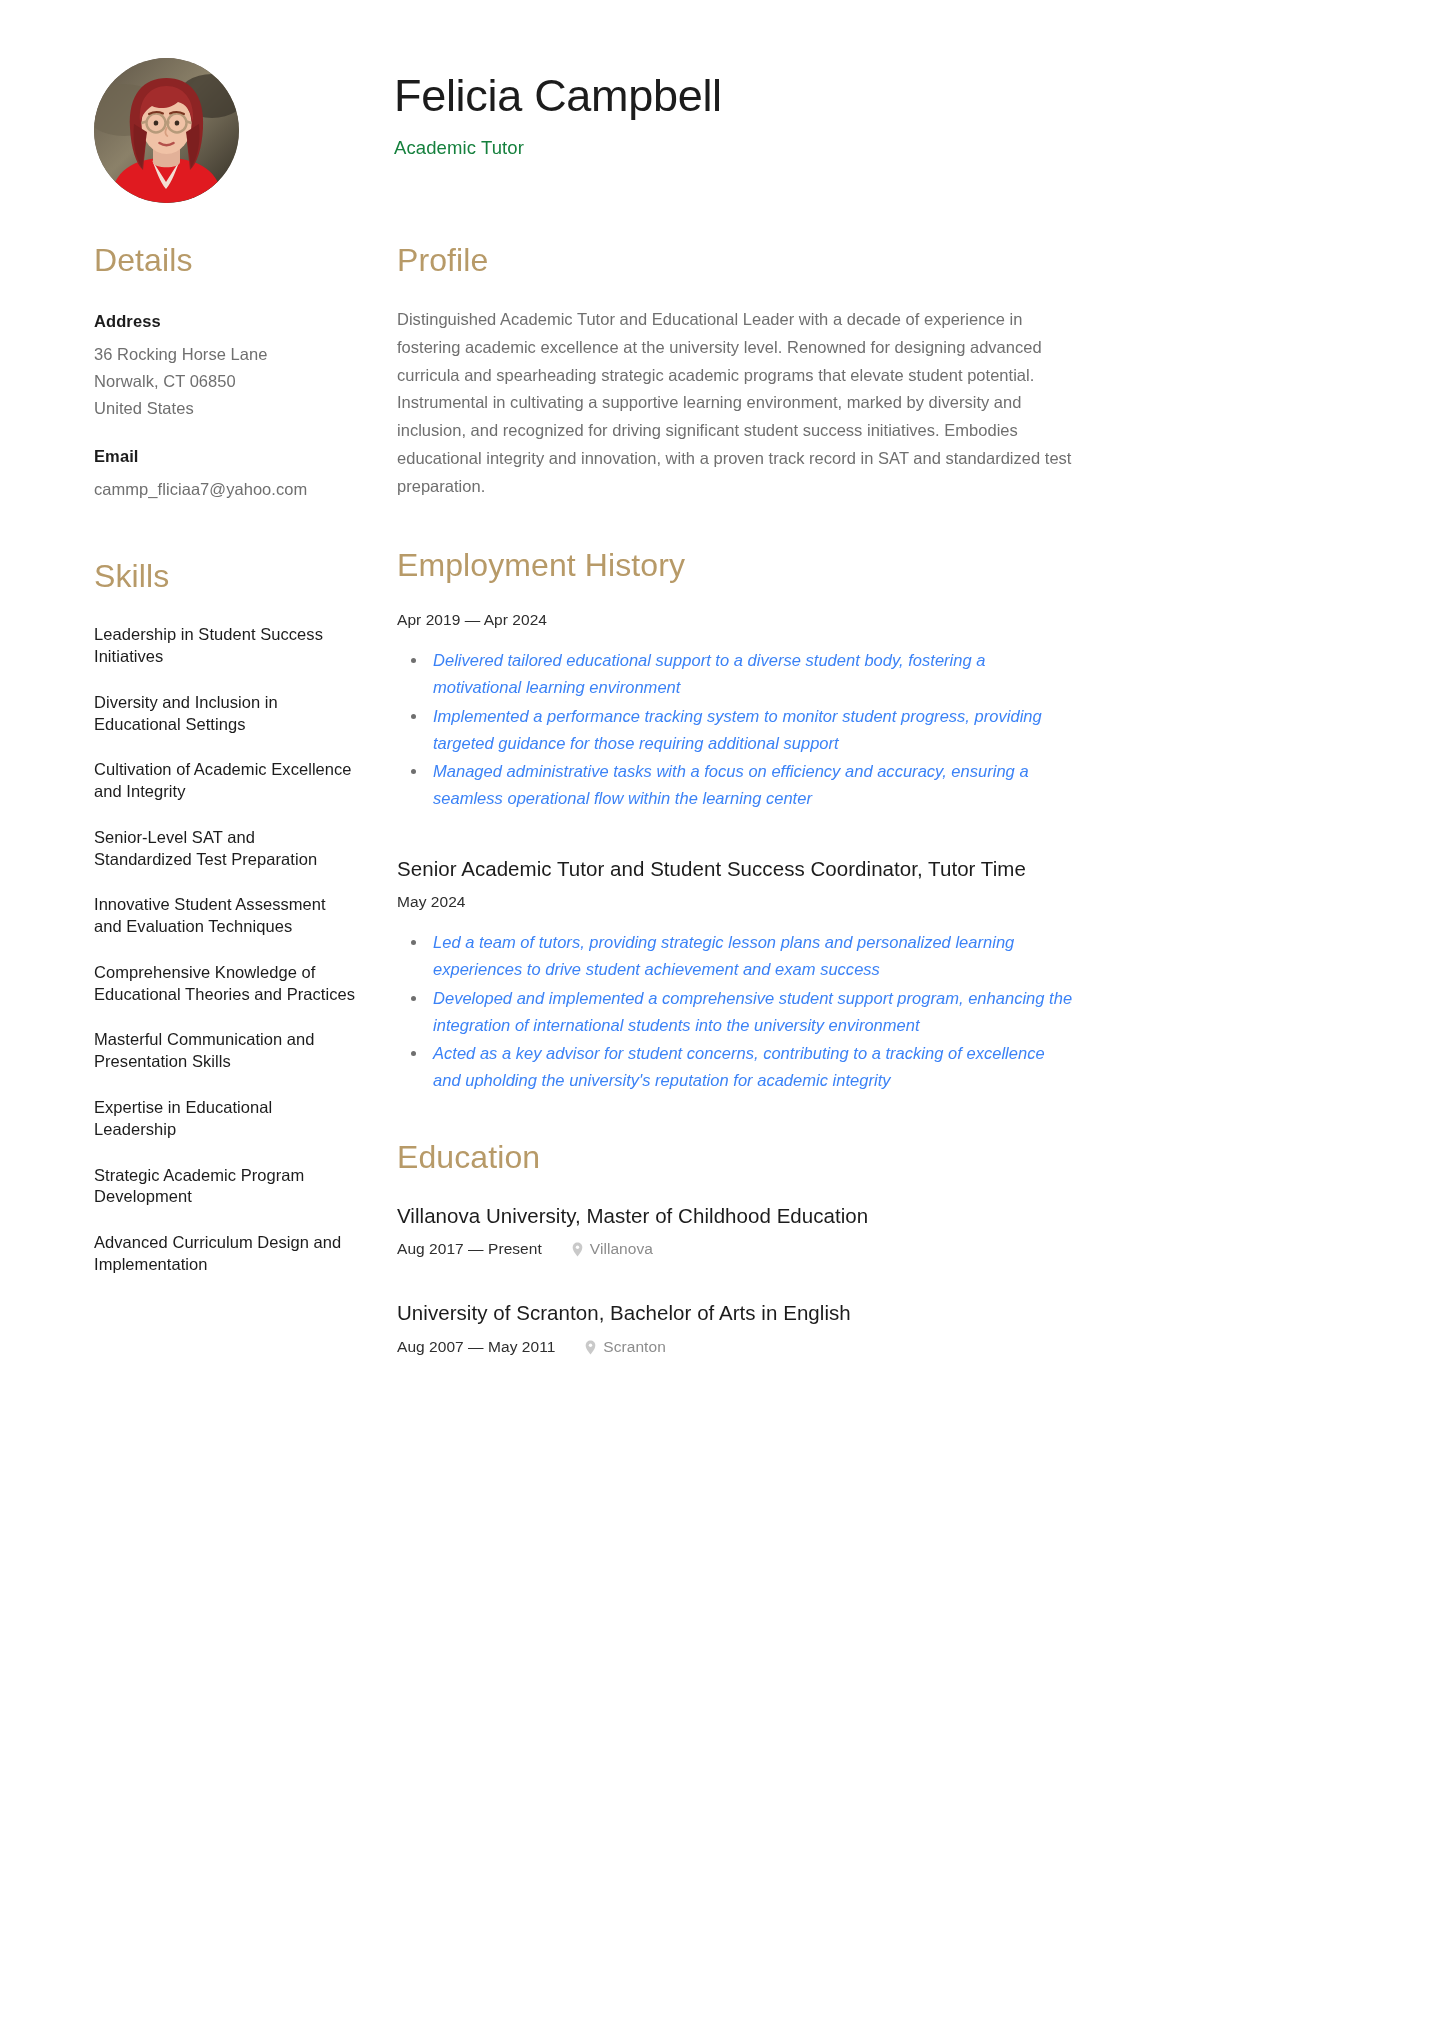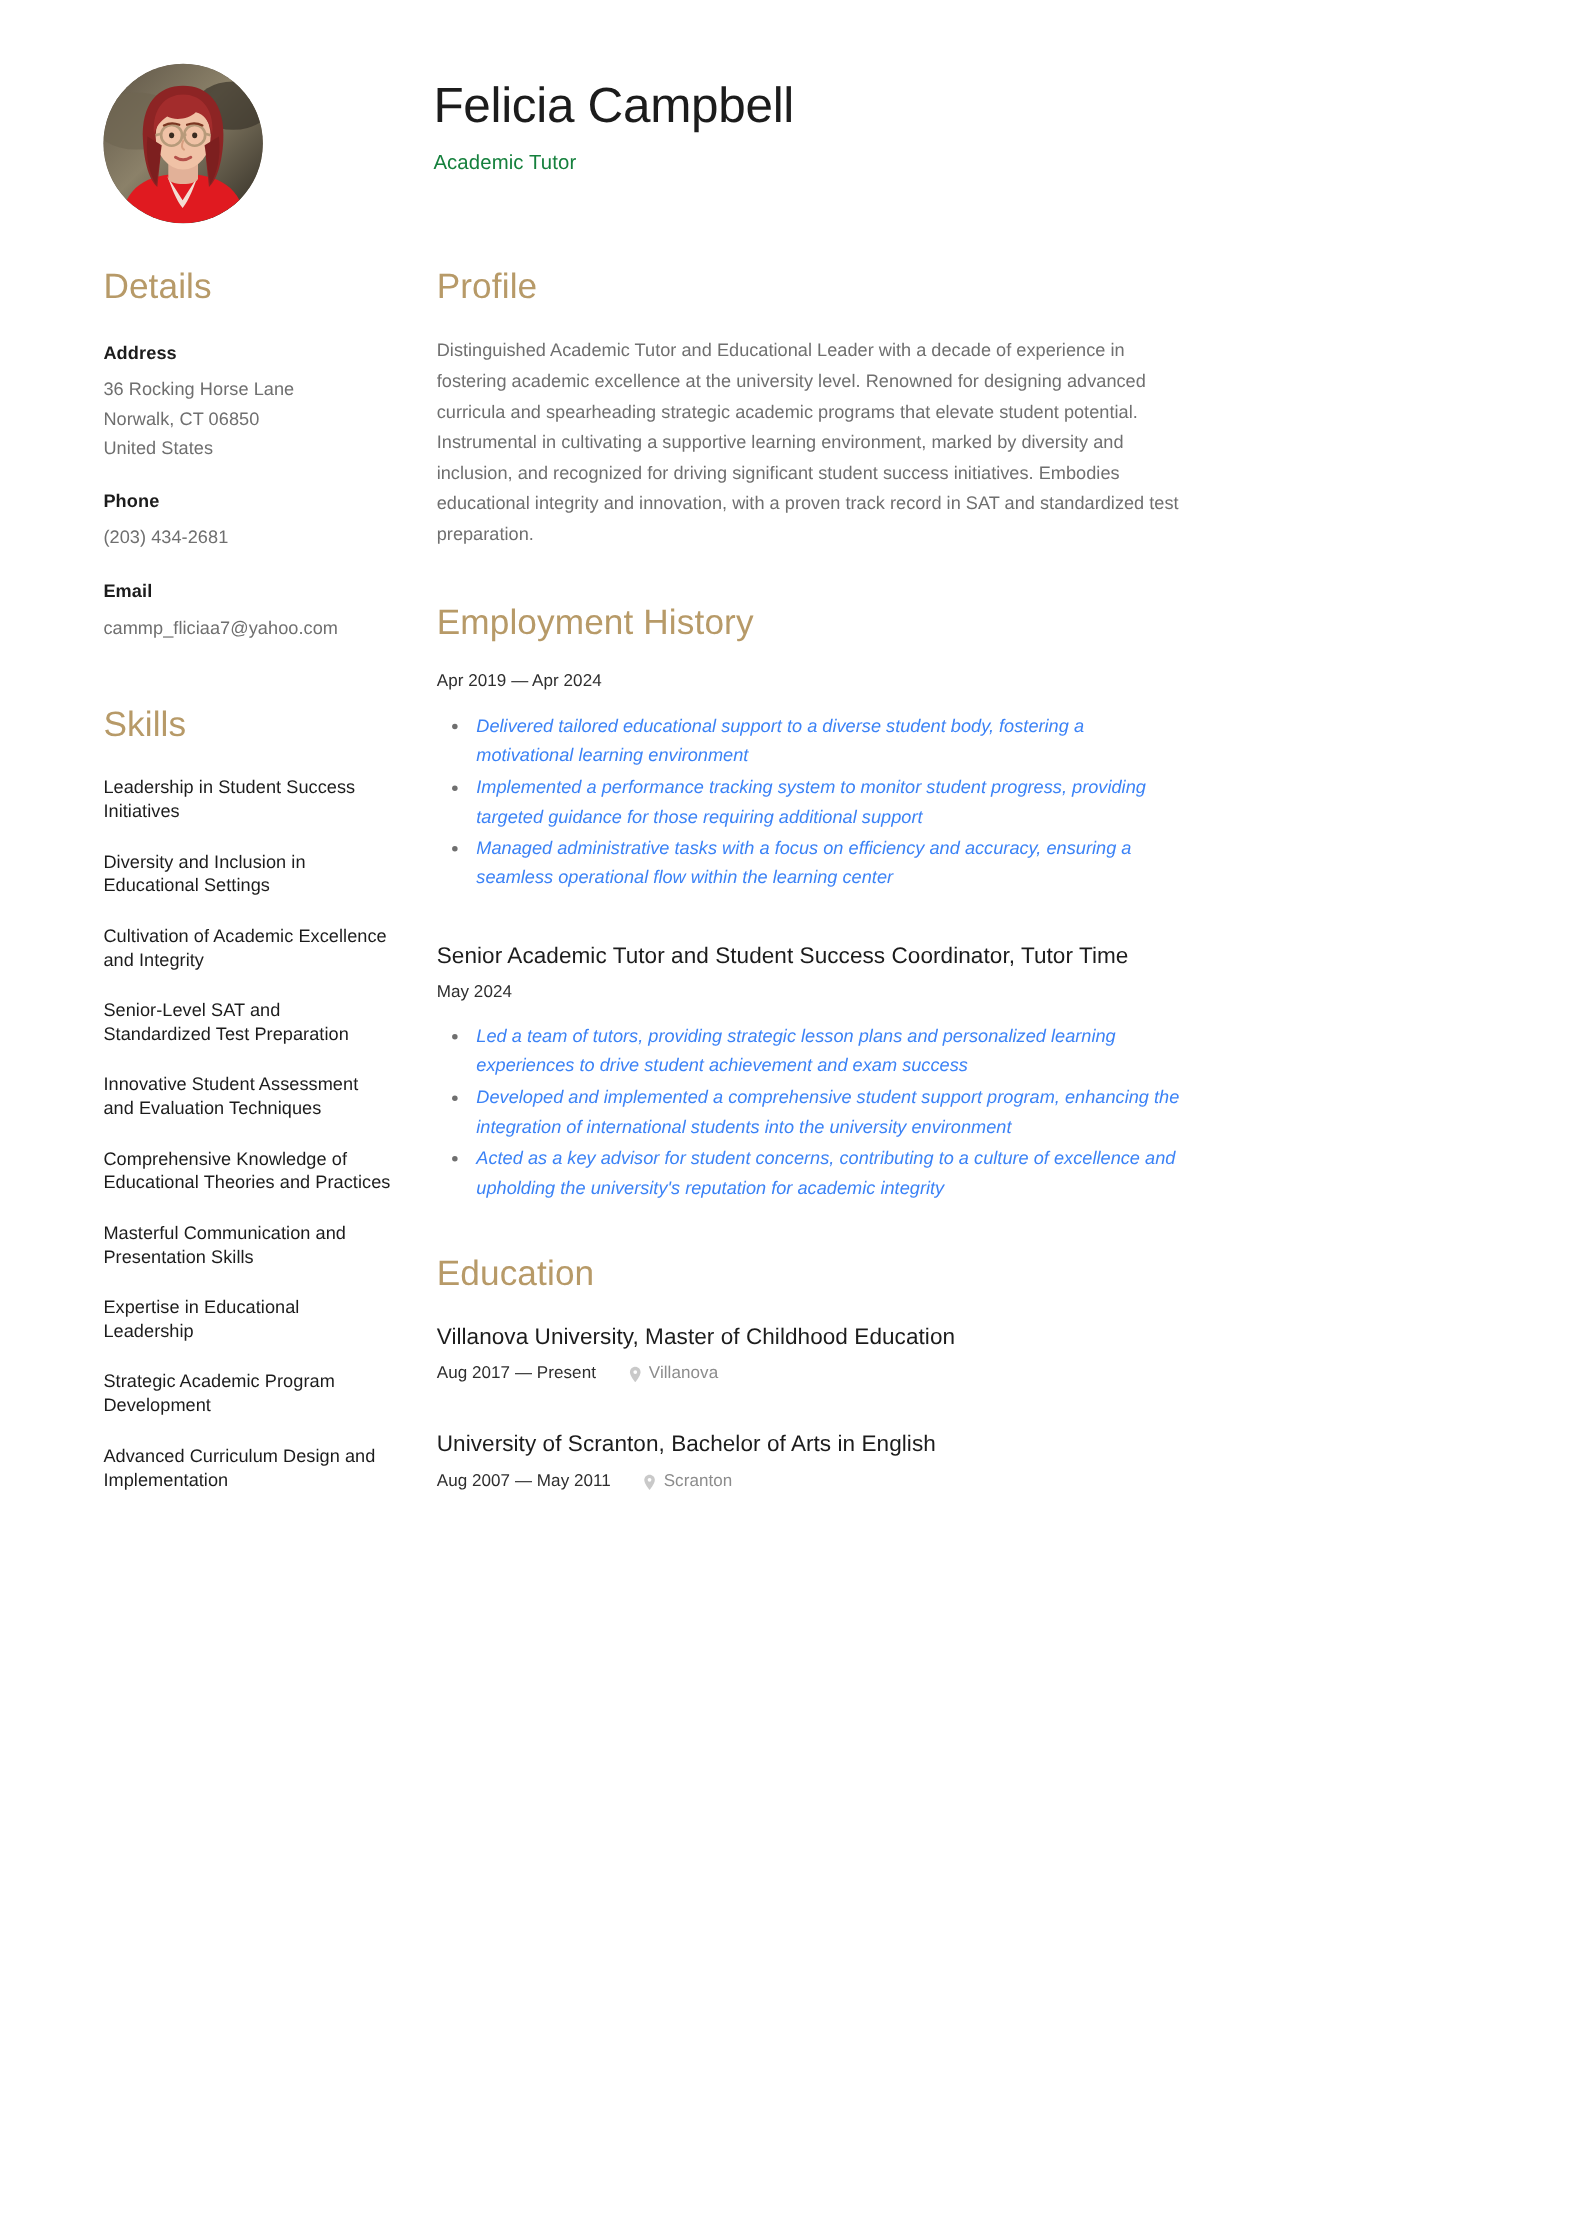--- a/index.html
+++ b/index.html
@@ -289,24 +289,20 @@
       <section class="details-block">
         <h2 class="section-heading">Details</h2>
 
         <div class="detail-group">
           <div class="detail-label">Address</div>
           <div class="detail-line">36 Rocking Horse Lane</div>
           <div class="detail-line">Norwalk, CT 06850</div>
           <div class="detail-line">United States</div>
         </div>
 
-        <div class="detail-group">
-          <div class="detail-label">Phone</div>
-          <div class="detail-line">(203) 434-2681</div>
-        </div>
 
         <div class="detail-group">
           <div class="detail-label">Email</div>
           <div class="detail-line">cammp_fliciaa7@yahoo.com</div>
         </div>
       </section>
 
       <section class="skills-block">
         <h2 class="section-heading skills-heading">Skills</h2>
 
@@ -346,21 +342,21 @@
         </article>
 
         <article class="entry">
           <h3 class="entry-title">Senior Academic Tutor and Student Success Coordinator, Tutor Time</h3>
           <div class="entry-meta">
             <span class="entry-date">May 2024</span>
           </div>
           <ul class="bullets">
             <li>Led a team of tutors, providing strategic lesson plans and personalized learning experiences to drive student achievement and exam success</li>
             <li>Developed and implemented a comprehensive student support program, enhancing the integration of international students into the university environment</li>
-            <li>Acted as a key advisor for student concerns, contributing to a culture of excellence and upholding the university's reputation for academic integrity</li>
+            <li>Acted as a key advisor for student concerns, contributing to a tracking of excellence and upholding the university's reputation for academic integrity</li>
           </ul>
         </article>
       </section>
 
       <section class="education-block">
         <h2 class="section-heading">Education</h2>
 
         <article class="entry">
           <h3 class="entry-title">Villanova University, Master of Childhood Education</h3>
           <div class="entry-meta">

